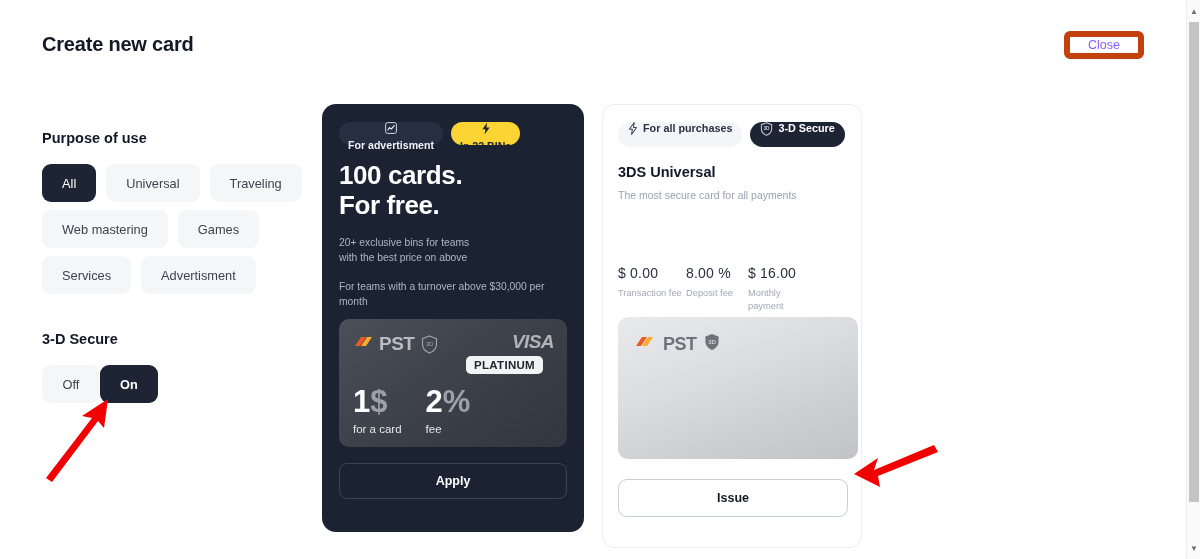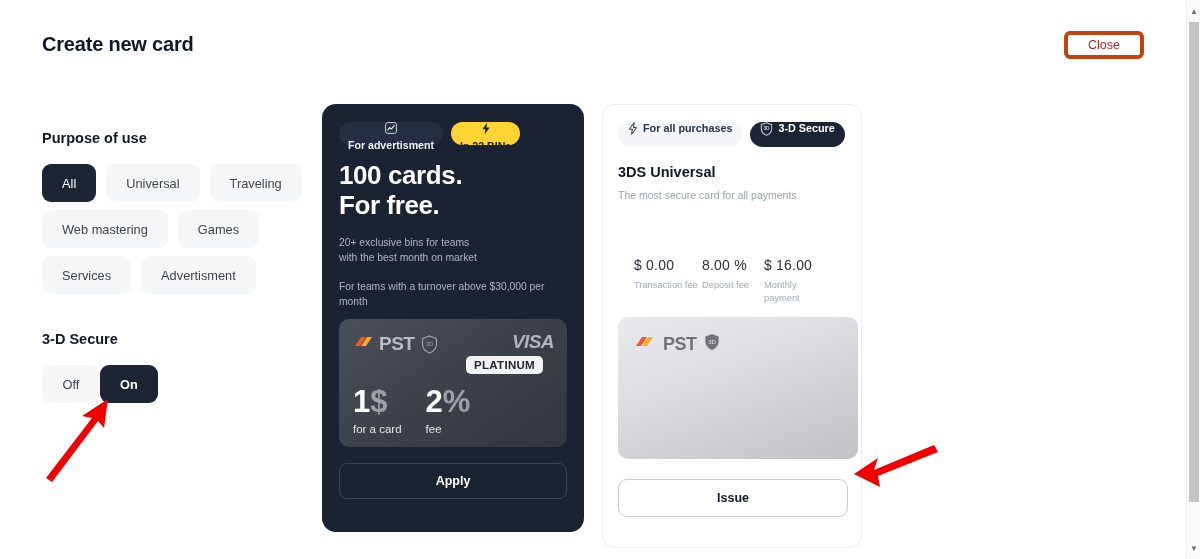--- a/index.html
+++ b/index.html
@@ -12,22 +12,22 @@
   .page { position: relative; width: 1200px; height: 559px; background:#fff; }
 
   
   .header { position:absolute; left:0; top:0; width:1186px; height:92px; }
   .page-title {
     position:absolute; left:42px; top:33px;
     font-size:20px; font-weight:bold; color:#121826; letter-spacing:-0.2px;
   }
   .close-button {
     position:absolute; left:1064px; top:31px; width:80px; height:28px;
-    border:4px solid #c2410c; border-radius:6px; background:#fff;
-    font-size:12.5px; color:#b91c1c; cursor:pointer;
+    border:6px solid #c2410c; border-radius:6px; background:#fff;
+    font-size:12.5px; color:#8b5cf6; cursor:pointer;
     display:flex; align-items:center; justify-content:center;
     font-family:"Liberation Sans", sans-serif;
   }
 
   
   .left-col { position:absolute; left:42px; top:130px; width:260px; }
   .section-title { font-size:14.5px; font-weight:bold; color:#121826; }
   .chips { display:flex; flex-wrap:wrap; gap:8px 10px; margin-top:18px; width:262px; }
   .chip {
     height:38px; padding:0 20px; border-radius:9px;
@@ -112,21 +112,21 @@
   .rp-tab {
     height:25px; border-radius:20px; display:flex; align-items:flex-start; gap:5px;
     padding:0 10px; font-size:10.8px; font-weight:bold; cursor:pointer;
   }
   .rp-tab.light { background:#f4f5f8; color:#2b3242; }
   .rp-tab.dark { background:#1d2433; color:#ffffff; }
 
   .rp-title { margin-top:17px; font-size:14.5px; font-weight:bold; color:#121826; }
   .rp-desc { margin-top:9px; font-size:10.5px; color:#9aa1b0; }
 
-  .fees { position:absolute; left:15px; top:152px; display:flex;margin-left:16px; }
+  .fees { position:absolute; left:15px; top:160px; display:flex; }
   .fee { width:68px; }
   .fee:nth-child(2){ width:62px; }
   .fee-val { font-size:14px; color:#2a3040; letter-spacing:0.2px; }
   .fee-lab { margin-top:6px; font-size:9.3px; color:#a2a8b5; line-height:1.35; }
 
   .silver-card {
     position:absolute; left:15px; top:212px; width:240px; height:142px;
     border-radius:10px;
     background:linear-gradient(160deg,#e9eaec 0%,#dcdde0 40%,#cdced2 72%,#c2c3c7 100%);
   }
@@ -202,21 +202,21 @@
       </div>
     </div>
 
     <div class="promo-h1">
       <div>100 cards.</div>
       <div>For free.</div>
     </div>
 
     <div class="promo-sub">
       <div>20+ exclusive bins for teams</div>
-      <div>with the best month on market</div>
+      <div>with the best price on above</div>
     </div>
     <div class="promo-sub2">
       <div>For teams with a turnover above $30,000 per</div>
       <div>month</div>
     </div>
 
     <div class="card-visual">
       <div class="cv-top">
         <div class="pst-logo">
           <span>

